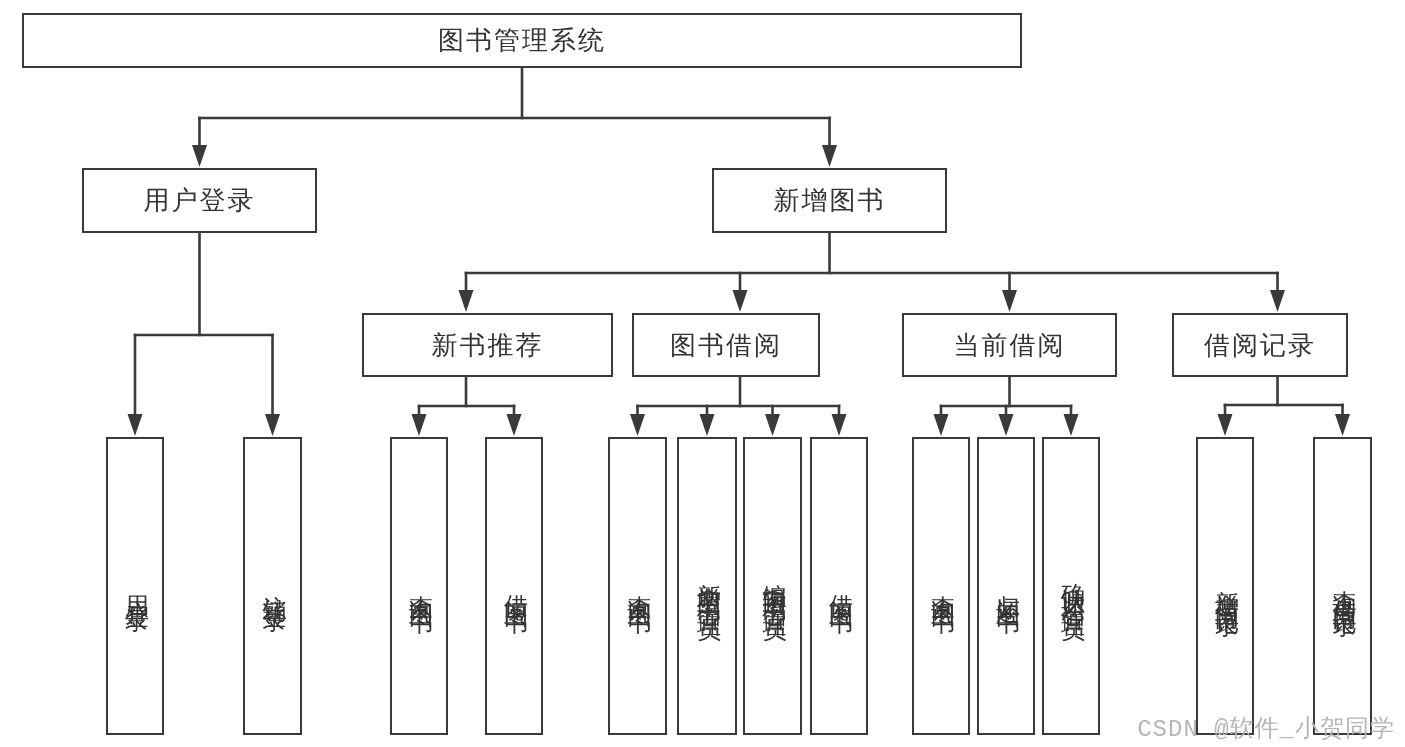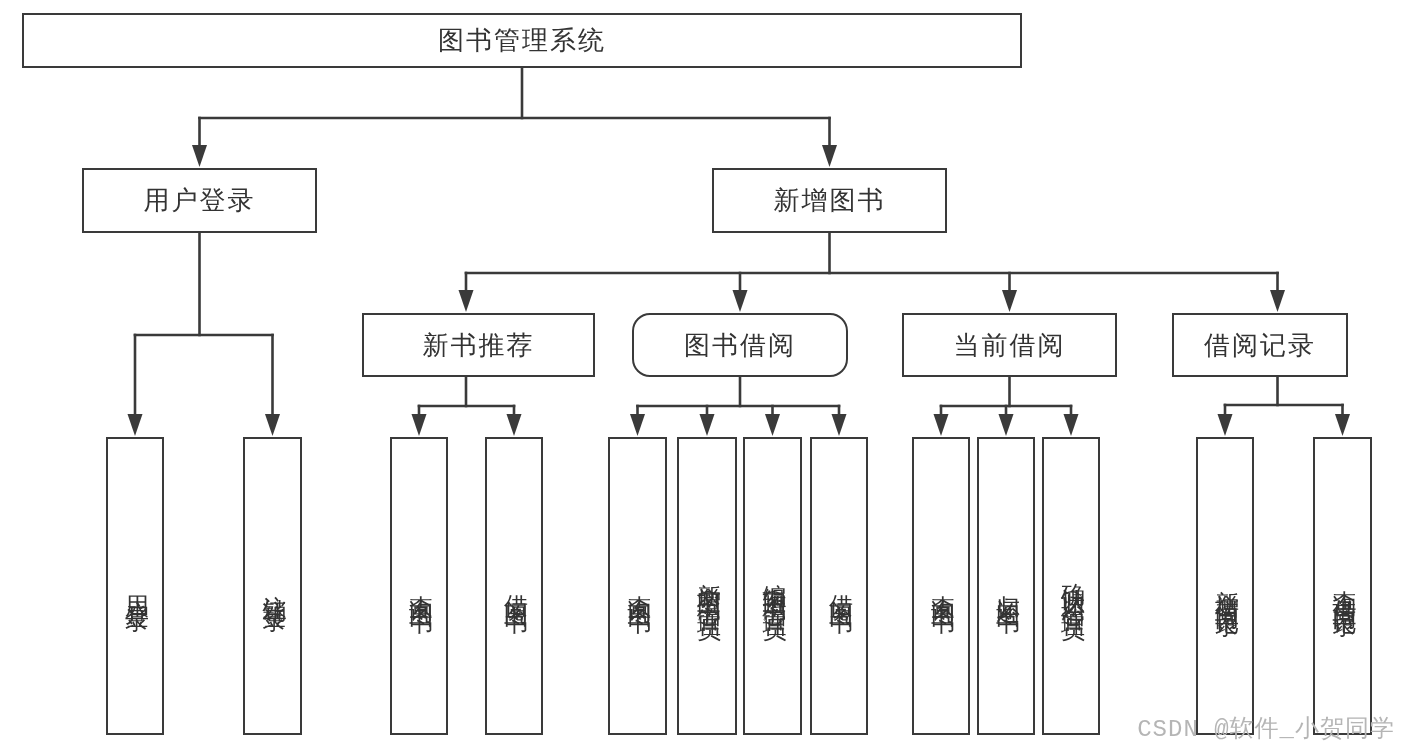--- a/index.html
+++ b/index.html
@@ -127,24 +127,24 @@
     <span class="htext">图书管理系统</span>
   </div>
 
   <div class="node" style="left: 82px; top: 168px; width: 235px; height: 65px;">
     <span class="htext">用户登录</span>
   </div>
   <div class="node" style="left: 712px; top: 168px; width: 235px; height: 65px;">
     <span class="htext">新增图书</span>
   </div>
 
-  <div class="node" style="left: 362px; top: 313px; width: 233px; height: 64px;">
+  <div class="node" style="left: 362px; top: 313px; width: 251px; height: 64px;">
     <span class="htext">新书推荐</span>
   </div>
-  <div class="node" style="left: 632px; top: 313px; width: 216px; height: 64px; border-radius: 18px;">
+  <div class="node" style="left: 632px; top: 313px; width: 188px; height: 64px;">
     <span class="htext">图书借阅</span>
   </div>
   <div class="node" style="left: 902px; top: 313px; width: 215px; height: 64px;">
     <span class="htext">当前借阅</span>
   </div>
   <div class="node" style="left: 1172px; top: 313px; width: 176px; height: 64px;">
     <span class="htext">借阅记录</span>
   </div>
 
   <div class="node" style="left: 106px; top: 437px; width: 58px; height: 298px;">

